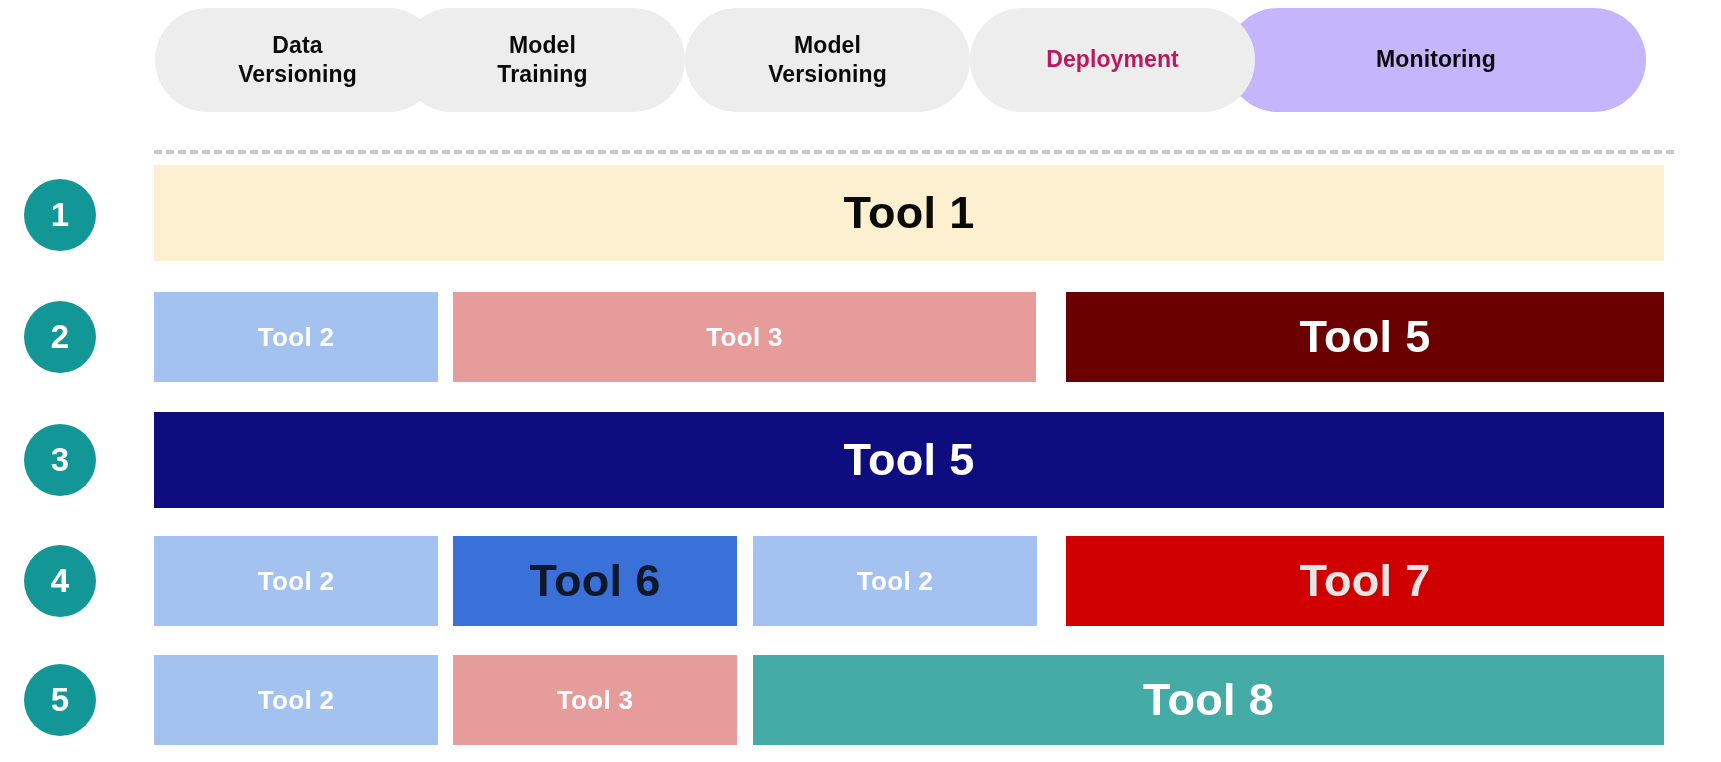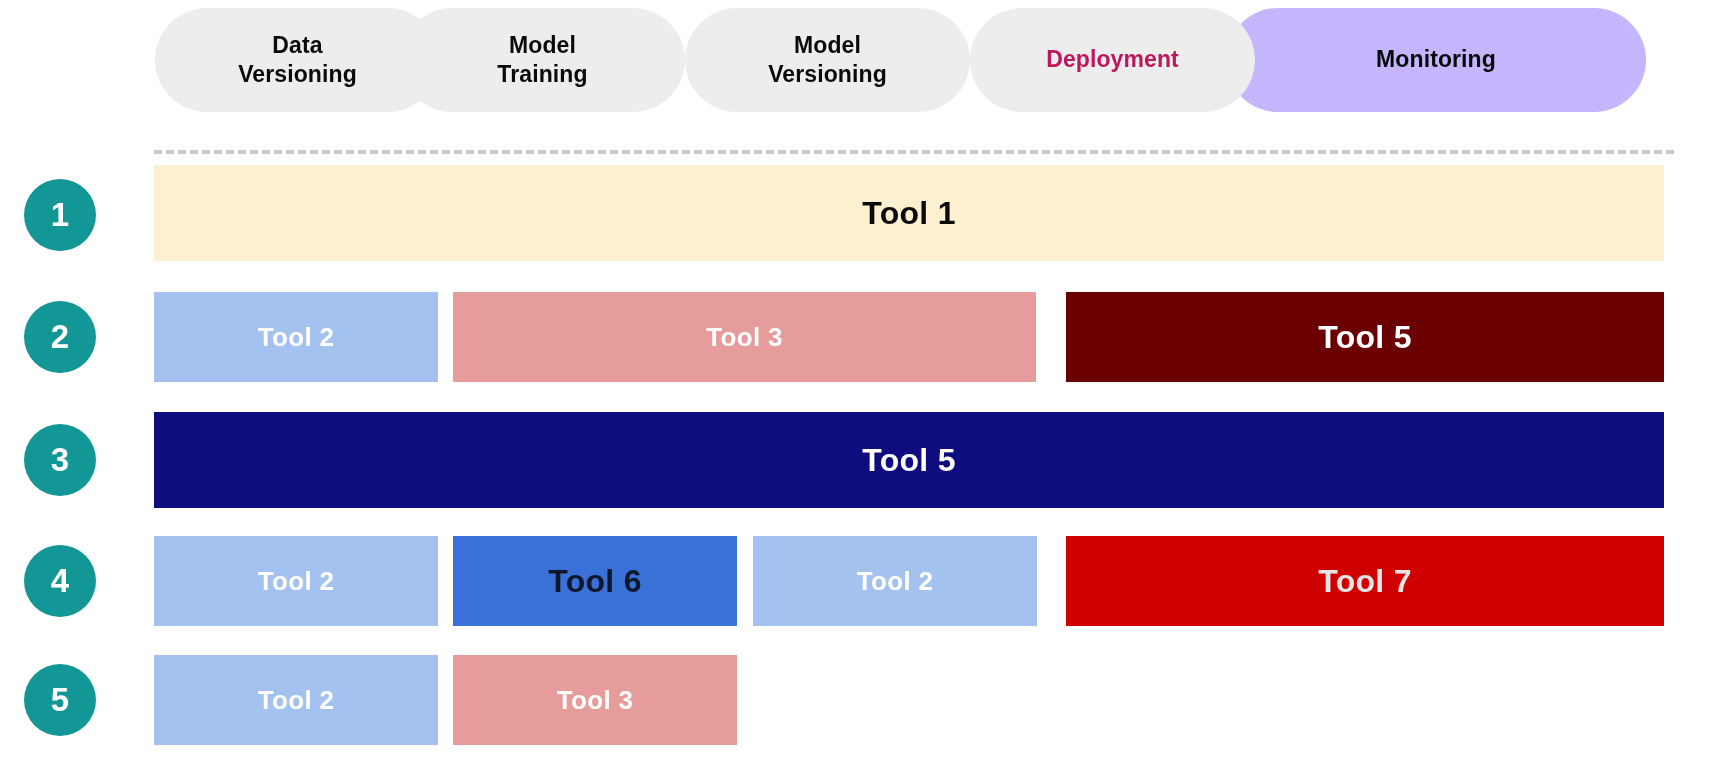--- a/index.html
+++ b/index.html
@@ -105,21 +105,21 @@
     justify-content: center;
     box-sizing: border-box;
     overflow: hidden;
   }
   .bar-label {
     font-size: 26px;
     font-weight: bold;
     letter-spacing: .3px;
     white-space: nowrap;
   }
-  .bar.tall .bar-label { font-size: 32px; }
+  .bar.tall .bar-label { font-size: 45px; }
 </style>
 </head>
 <body>
 
 <div id="canvas">
 
   <div id="stage-header">
       <div class="stage" style="left: 155px; width: 285px; background: rgb(237, 237, 237); z-index: 10;">
         <div class="stage-label" style="color: rgb(10, 10, 10);">Data
 Versioning</div>
@@ -196,17 +196,20 @@
       </div>
       <div class="row" style="top: 655px; height: 90px;">
         <div class="badge" style="top: 9px; background: rgb(19, 150, 150);">5</div>
         <div class="bars">
           <div class="bar" style="left: 154px; width: 284px; top: 0px; height: 90px; background: rgb(164, 194, 240);">
             <span class="bar-label" style="color: rgb(255, 255, 255);">Tool 2</span>
           </div>
           <div class="bar" style="left: 453px; width: 284px; top: 0px; height: 90px; background: rgb(231, 156, 156);">
             <span class="bar-label" style="color: rgb(255, 255, 255);">Tool 3</span>
           </div>
+          <div class="bar tall" style="left: 753px; width: 911px; top: 0px; height: 90px; background: rgb(68, 171, 166);">
+            <span class="bar-label" style="color: rgb(255, 255, 255);">Tool 8</span>
+          </div>
         </div>
       </div>
     </div>
 
 </div>
 
 </body></html>

